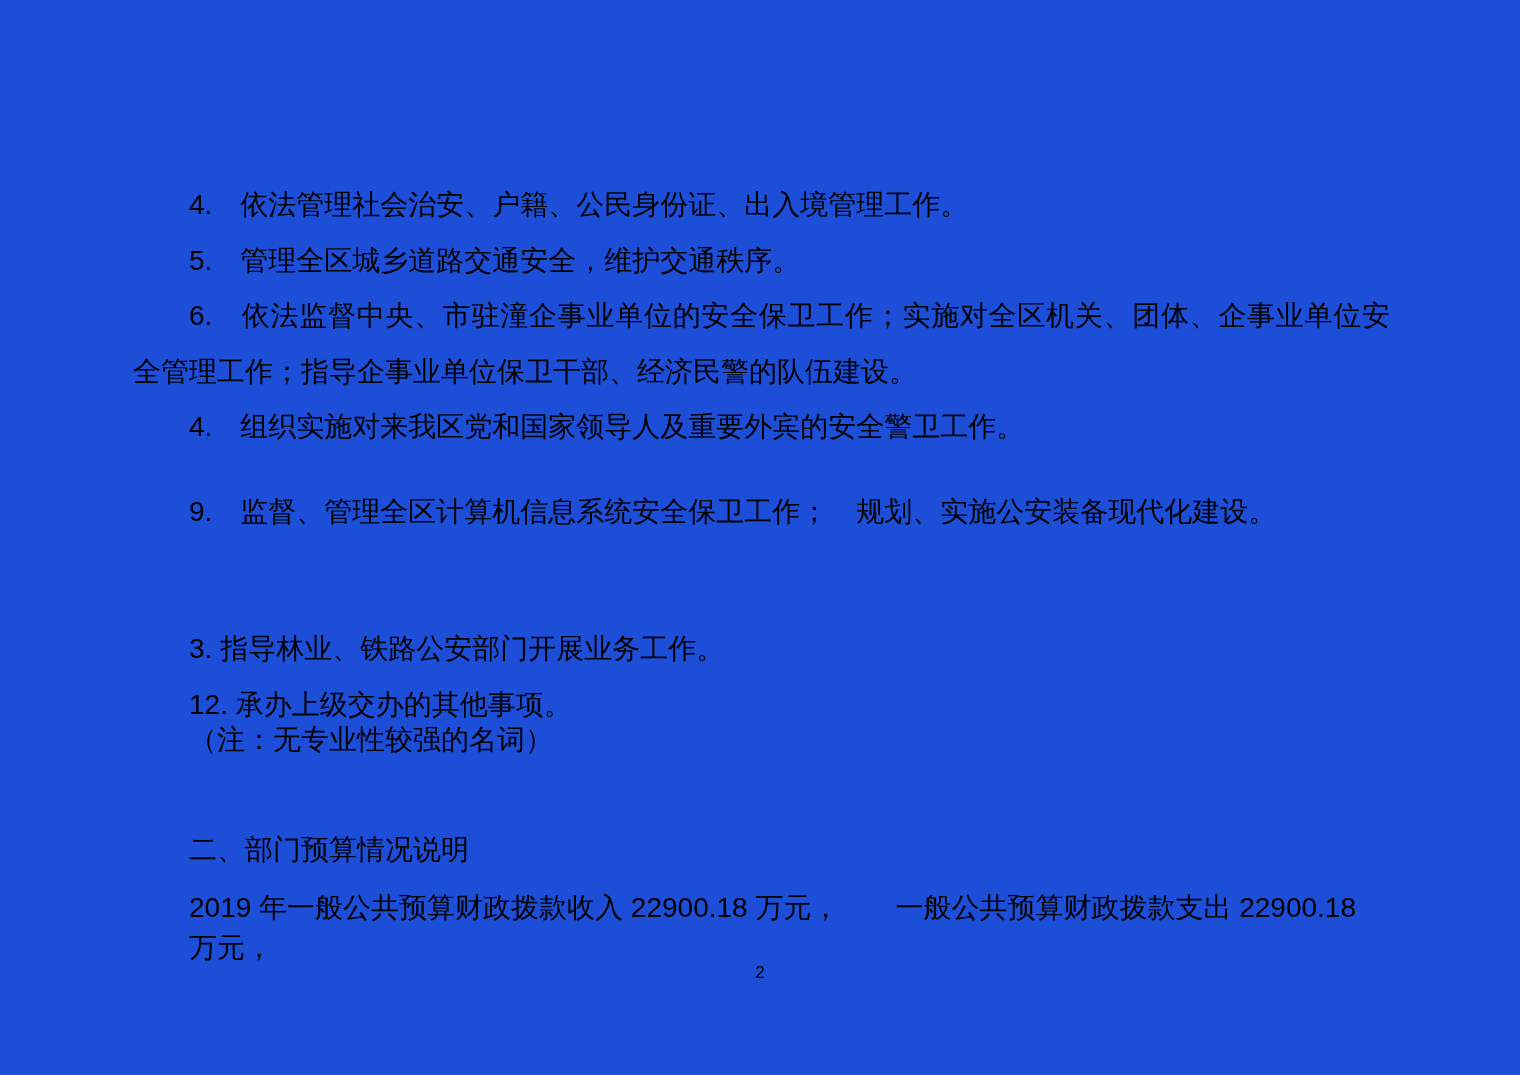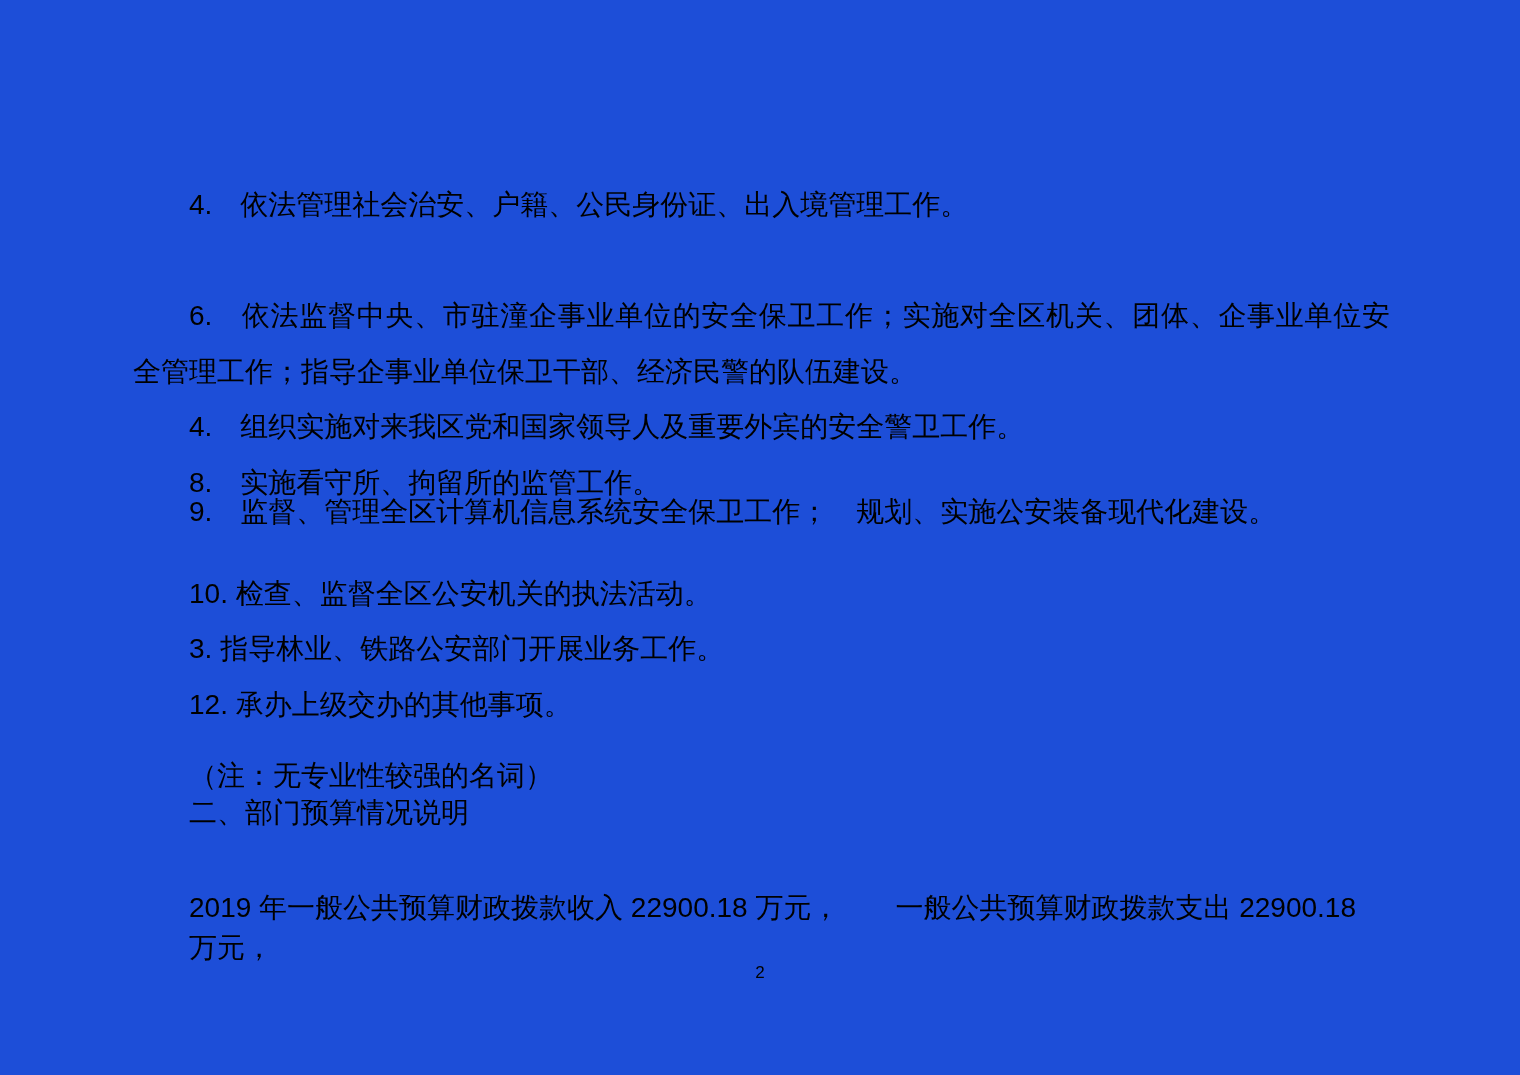--- a/index.html
+++ b/index.html
@@ -44,38 +44,37 @@
     color: #000000;
   }
 </style>
 </head>
 <body>
 
 <div class="page">
 
   <div class="line indent" style="top:185px">4.　依法管理社会治安、户籍、公民身份证、出入境管理工作。</div>
 
+  <div class="line indent" style="top:241px">5.　管理全区城乡道路交通安全，维护交通秩序。</div>
 
   <div class="line indent justify-line" style="top:296px">6.　依法监督中央、市驻潼企事业单位的安全保卫工作；实施对全区机关、团体、企事业单位安</div>
 
   <div class="line" style="top:352px">全管理工作；指导企事业单位保卫干部、经济民警的队伍建设。</div>
 
   <div class="line indent" style="top:407px">4.　组织实施对来我区党和国家领导人及重要外宾的安全警卫工作。</div>
 
-  <div class="line indent" style="top:463px">8.　实施看守所、拘留所的监管工作。</div>
 
   <div class="line indent" style="top:492px">9.　监督、管理全区计算机信息系统安全保卫工作；　规划、实施公安装备现代化建设。</div>
 
-  <div class="line indent" style="top:574px">10. 检查、监督全区公安机关的执法活动。</div>
 
   <div class="line indent" style="top:629px">3. 指导林业、铁路公安部门开展业务工作。</div>
 
   <div class="line indent" style="top:685px">12. 承办上级交办的其他事项。</div>
 
-  <div class="line indent" style="top:756px">（注：无专业性较强的名词）</div>
+  <div class="line indent" style="top:720px">（注：无专业性较强的名词）</div>
 
-  <div class="line indent" style="top:793px">二、部门预算情况说明</div>
+  <div class="line indent" style="top:830px">二、部门预算情况说明</div>
 
   <div class="line indent" style="top:888px">2019 年一般公共预算财政拨款收入 22900.18 万元，　　一般公共预算财政拨款支出 22900.18 万元，</div>
 
   <div class="page-number">2</div>
 
 </div>
 
 </body></html>

